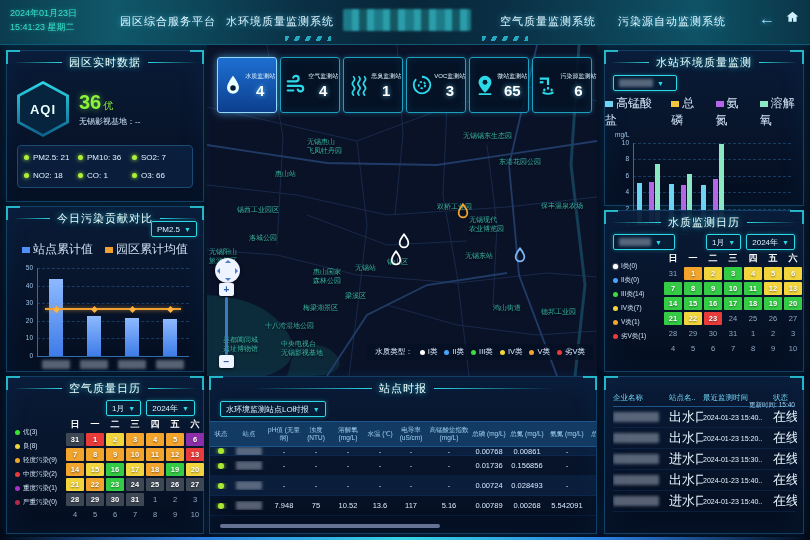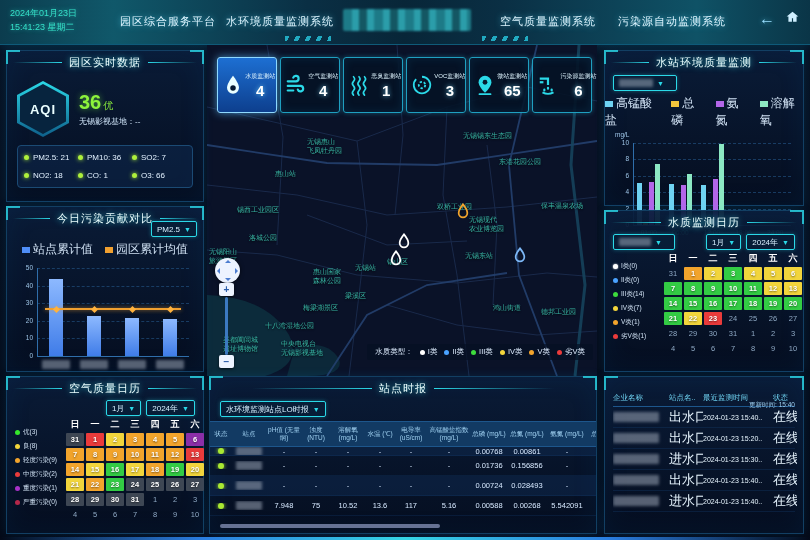--- a/index.html
+++ b/index.html
@@ -587,21 +587,21 @@
             </div>
             <div class="htd" style="width: 34px;">
               <span class="redact" style="width: 26px; height: 9px;"></span>
             </div>
             <div class="htd" style="width: 36px;">7.948</div>
             <div class="htd" style="width: 28px;">75</div>
             <div class="htd" style="width: 36px;">10.52</div>
             <div class="htd" style="width: 28px;">13.6</div>
             <div class="htd" style="width: 34px;">117</div>
             <div class="htd" style="width: 42px;">5.16</div>
-            <div class="htd" style="width: 38px;">0.00588</div>
+            <div class="htd" style="width: 38px;">0.00789</div>
             <div class="htd" style="width: 38px;">0.00268</div>
             <div class="htd" style="width: 42px;">5.542091</div>
             <div class="htd" style="width: 40px;">1.9</div>
           </div>
         </div>
     </div>
     <div class="hscroll"></div>
   </div>
 
   <div class="panel" style="left:604px;top:50px;width:200px;height:156px">

